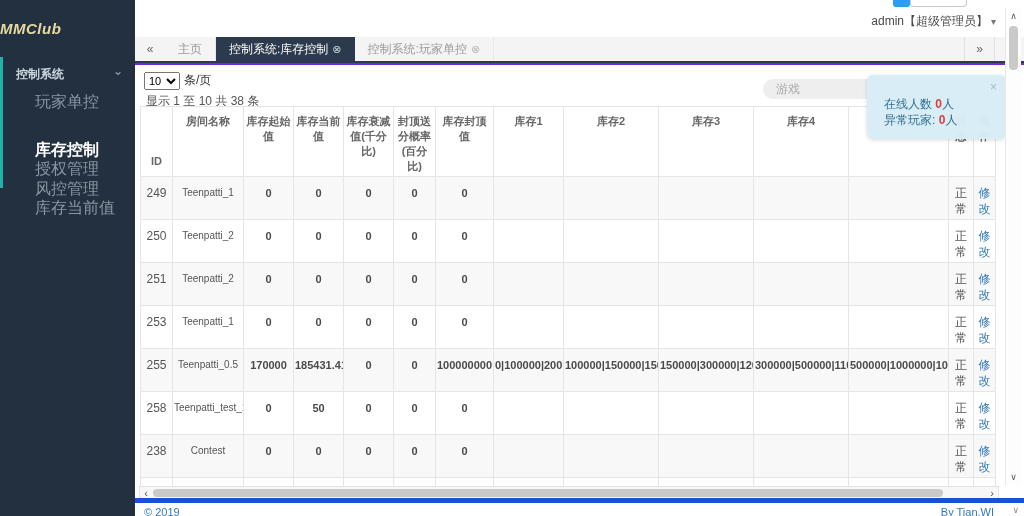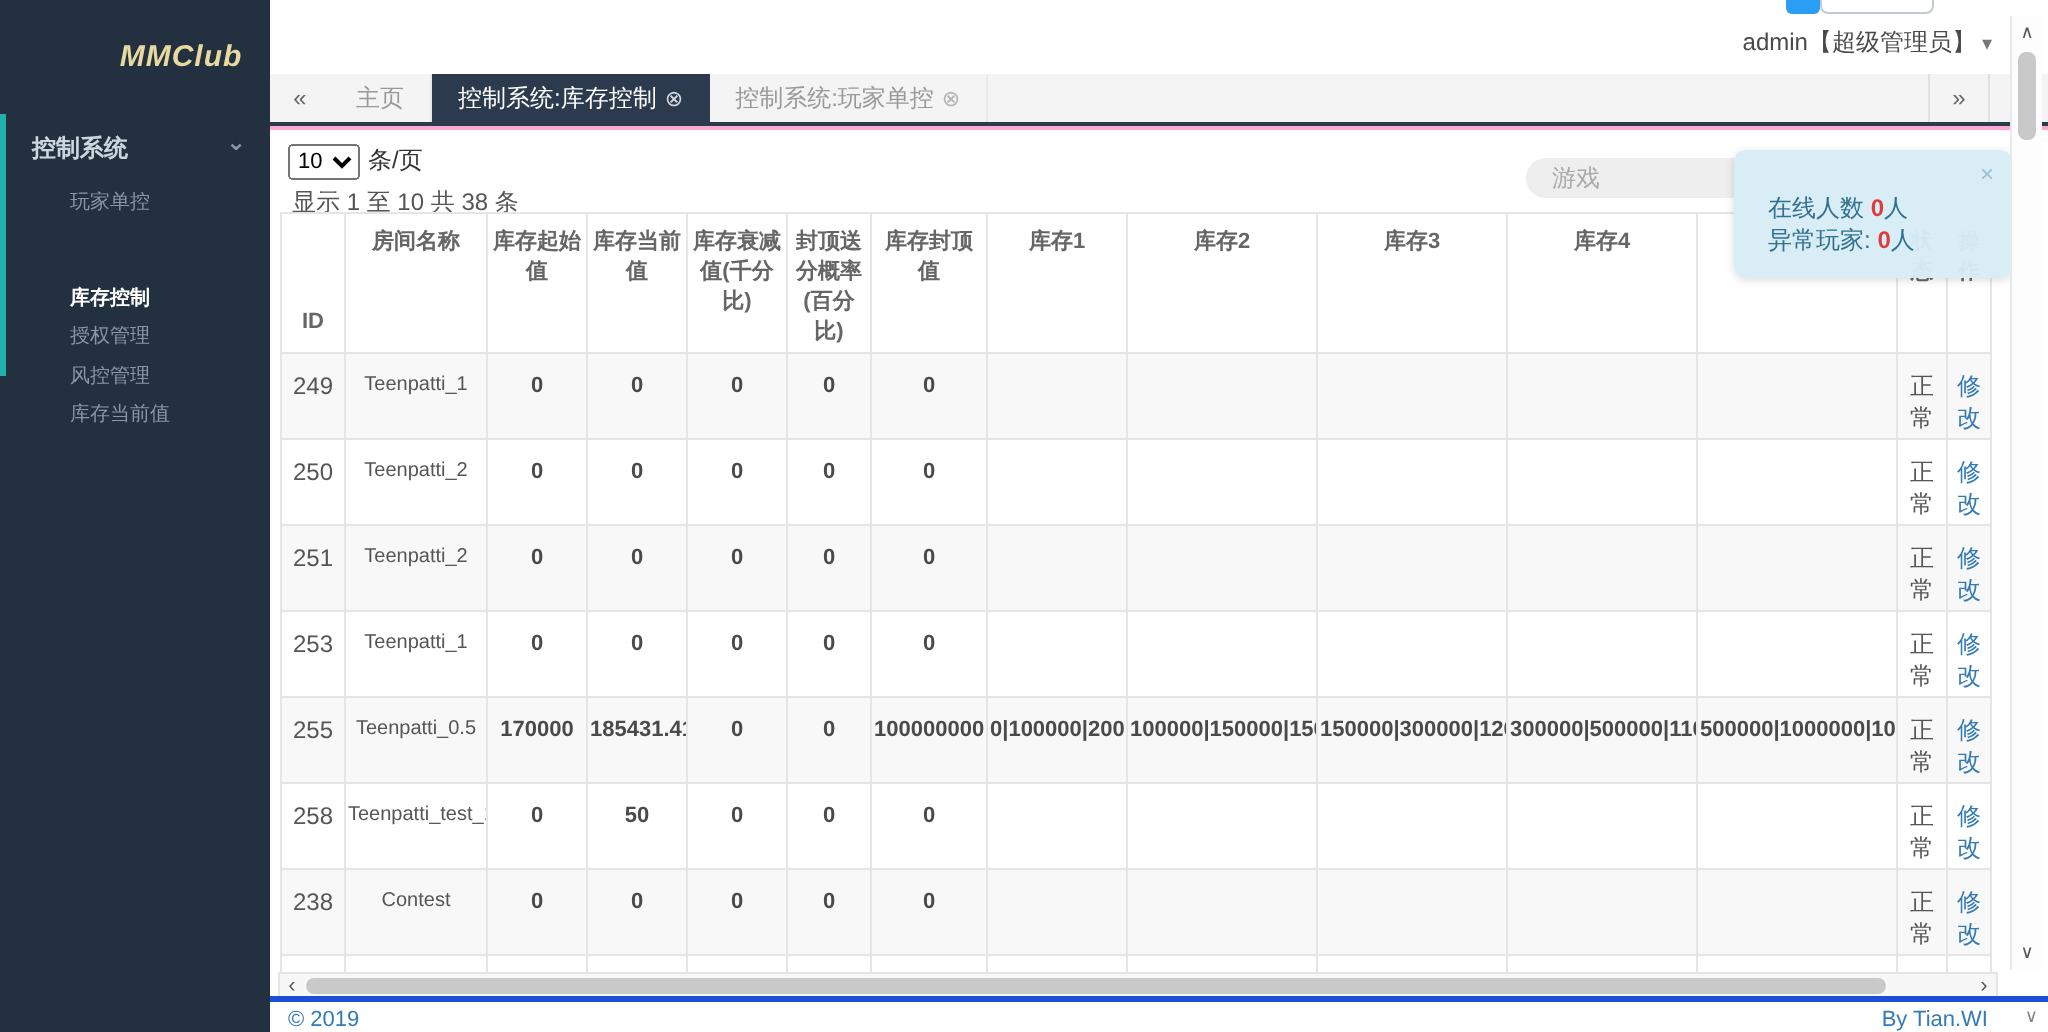--- a/index.html
+++ b/index.html
@@ -1,32 +1,32 @@
 <!DOCTYPE html>
 <html><head>
 <meta charset="utf-8">
 <style>
   * { margin:0; padding:0; box-sizing:border-box; }
   body { font-family:"Liberation Sans","DejaVu Sans",sans-serif; background:#888; }
   .app { position:relative; width:1024px; height:516px; background:#fff; overflow:hidden; }
 
   
   .sidebar { position:absolute; left:0; top:0; width:135px; height:516px; background:#22303f; }
-  .logo { position:absolute; top:20px; left:0; width:100%; text-align:center;
-          color:#e8d9a0; font-style:italic; font-weight:bold; font-size:15px; letter-spacing:.5px;padding-left:46px; }
+  .logo { position:absolute; top:20px; left:0; width:100%; 
+          color:#e8d9a0; font-style:italic; font-weight:bold; font-size:15px; letter-spacing:.5px; }
   .accent-strip { position:absolute; left:0; top:57px; width:3px; height:131px; background:#20b2aa; }
   .menu { position:absolute; top:60px; left:0; right:0; }
   .menu-group-header { padding:6px 14px 6px 16px; color:#ccd6dd; font-size:12px; font-weight:bold; position:relative; cursor:pointer; }
   .menu-group-header .chev { position:absolute; right:12px; top:4px; color:#8a96a3; font-size:12px; }
   .menu ul { list-style:none; margin-top:3px; }
-  .menu li { height:19.5px; line-height:19.5px; padding-left:35px; font-size:10px; color:#8a96a3; cursor:pointer; }
+  .menu li { height:19.5px; line-height:19.5px; padding-left:35px; font-size:16px; color:#8a96a3; cursor:pointer; }
   .menu li.active { color:#ffffff; font-weight:bold;margin-top:28px; }
 
   
-  .main { position:absolute; left:135px; top:0; right:0; bottom:0; background:#f9a8d4; }
+  .main { position:absolute; left:135px; top:0; right:0; bottom:0; background:#6d28d9; }
 
   .topbar { position:absolute; top:0; left:0; right:0; height:37px; background:#fff; }
   .user-box { position:absolute; right:28px; top:13px; font-size:12px; color:#4a4a4a; }
   .user-box .caret { color:#777; font-size:10px; margin-left:3px; }
   .frag-blue { position:absolute; left:758px; top:0; width:17px; height:7px; background:#2a9df4; border-radius:0 0 3px 3px; }
   .frag-white { position:absolute; left:775px; top:0; width:57px; height:7px; background:#fff;
                 border:1px solid #c3c9d0; border-top:none; border-radius:0 0 4px 4px; }
 
   .tabbar { position:absolute; top:37px; left:0; right:0; height:26px; background:#f4f4f4;
             border-bottom:2px solid #2b3a4d; display:flex; align-items:stretch; }
@@ -83,21 +83,21 @@
   .hscroll .arr-l { left:0; } .hscroll .arr-r { right:0; }
   .hscroll .hthumb { position:absolute; left:13px; top:2px; width:790px; height:8px; background:#c9c9c9; border-radius:4px; cursor:pointer; }
 
   .vscroll { position:absolute; right:3px; top:8px; width:16px; height:477px; background:#fdfdfd;
              border-left:1px solid #e8e8e8; z-index:7; }
   .vscroll .arr { position:absolute; left:0; width:100%; text-align:center; color:#555; font-size:9px; cursor:pointer; }
   .vscroll .arr-u { top:3px; } .vscroll .arr-d { bottom:3px; }
   .vscroll .vthumb { position:absolute; left:3px; top:18px; width:9px; height:44px; background:#c9c9c9; border-radius:4px; cursor:pointer; }
 
   
-  .footer { position:absolute; left:0; right:0; bottom:0; height:18px; background:#fff; border-top:3px solid #1d4ed8; z-index:8; }
+  .footer { position:absolute; left:0; right:0; bottom:0; height:18px; background:#fff; border-top:5px solid #1d4ed8; z-index:8; }
   .footer .copy { position:absolute; left:9px; top:3px; font-size:11px; color:#337ab7; }
   .footer .credit { position:absolute; right:30px; top:3px; font-size:11px; color:#337ab7; }
   .footer .fscroll { position:absolute; right:5px; top:2px; font-size:9px; color:#888; }
 </style>
 </head>
 <body>
 
 <div class="app">
 
   <div class="sidebar">

